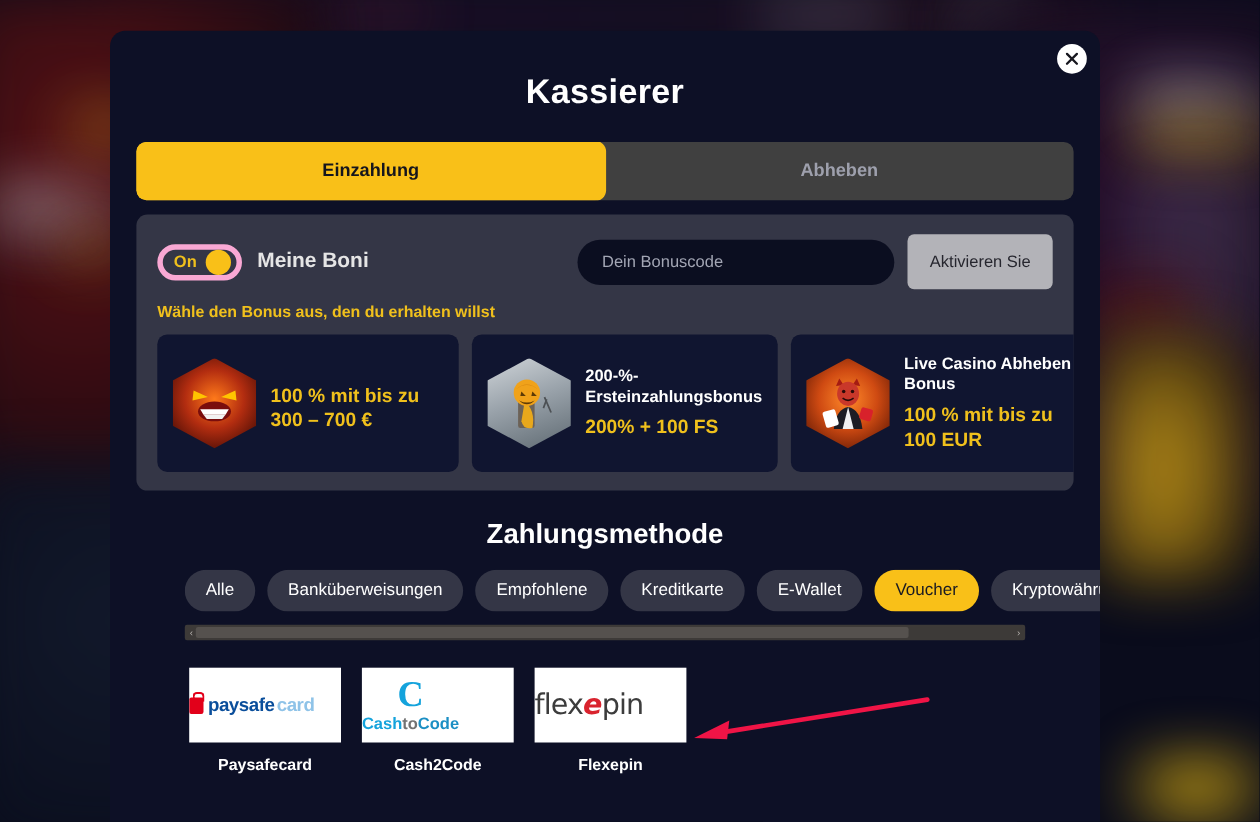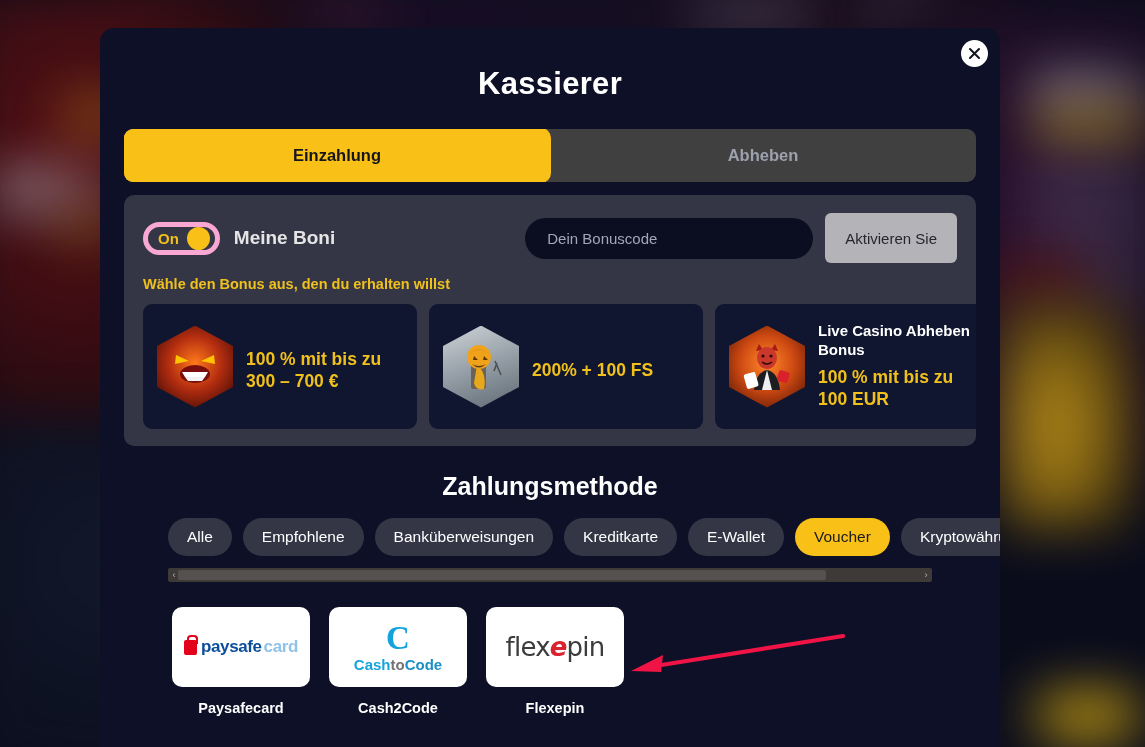--- a/index.html
+++ b/index.html
@@ -248,24 +248,24 @@
     width: 8px; height: 12px;
     color: #b9b4b0; font-size: 9px; line-height: 12px; text-align: center;
   }
   .scroll-arrow.l { left: 2px; }
   .scroll-arrow.r { right: 2px; }
 
   
   .pm-cards { display: flex; gap: 19px; margin: 25px 0 0 72px; }
   .pm-card { width: 138px; cursor: pointer; }
   .pm-logo {
-    width: 138px; height: 80px;
+    width: 138px; height: 68px;
     background: #ffffff;
-    border-radius: 10px;
-    display: flex; align-items: center; justify-content: center;
+    border-radius: 0;
+    display: flex; align-items: center; 
     overflow: hidden;
   }
   .pm-label {
     margin-top: 13px; text-align: center;
     color: #ffffff; font-size: 14.5px; font-weight: bold;
   }
 
   
   .logo-psc { display:flex; align-items:center; gap:2px; font-size: 17px; font-weight: bold; letter-spacing: -.4px; }
   .logo-psc .lock { width: 13px; height: 15px; background: #e2001a; border-radius: 2px; position: relative; margin-right: 2px; }
@@ -368,20 +368,21 @@
               <circle cx="22" cy="16" r="12" fill="#f0a21a"></circle>
               <path d="M12 13 q10 -9 20 0 q-5 -4 -10 -4 q-5 0 -10 4z" fill="#d4830f"></path>
               <path d="M17 15 l4 4 l-5 0z" fill="#5c3a06"></path>
               <path d="M27 15 l4 4 l-5 0z" fill="#5c3a06"></path>
               <path d="M15 23 q7 4 14 0 q-7 7 -14 0z" fill="#5c3a06"></path>
               <path d="M38 20 l6 14 M40 22 l-3 8" stroke="#4d5155" stroke-width="1.6" fill="none"></path>
             </svg>
           </div>
         </div>
         <div class="bonus-text">
+          <div class="bonus-name wrap">200-%-Ersteinzahlungsbonus</div>
           <div class="bonus-amount">200% + 100 FS</div>
         </div>
       </div>
 
       <div class="bonus-card">
         <div class="hexbox">
           <div class="hex hex-3">
             <svg width="50" height="52" viewBox="0 0 50 52">
               <path d="M14 10 l3 -7 l4 6z" fill="#a51b12"></path>
               <path d="M36 10 l-3 -7 l-4 6z" fill="#a51b12"></path>
@@ -402,22 +403,22 @@
         </div>
       </div>
     </div>
   </div>
 
   <div class="pm-title">Zahlungsmethode</div>
 
   <div class="pm-tabs-wrap">
     <div class="pm-tabs">
       <div class="pm-tab">Alle</div>
+      <div class="pm-tab">Banküberweisungen</div>
       <div class="pm-tab">Empfohlene</div>
-      <div class="pm-tab">Banküberweisungen</div>
       <div class="pm-tab">Kreditkarte</div>
       <div class="pm-tab">E-Wallet</div>
       <div class="pm-tab active">Voucher</div>
       <div class="pm-tab">Kryptowährung</div>
     </div>
   </div>
 
   <div class="scrollbar">
     <div class="scroll-arrow l">‹</div>
     <div class="scroll-thumb"></div>

